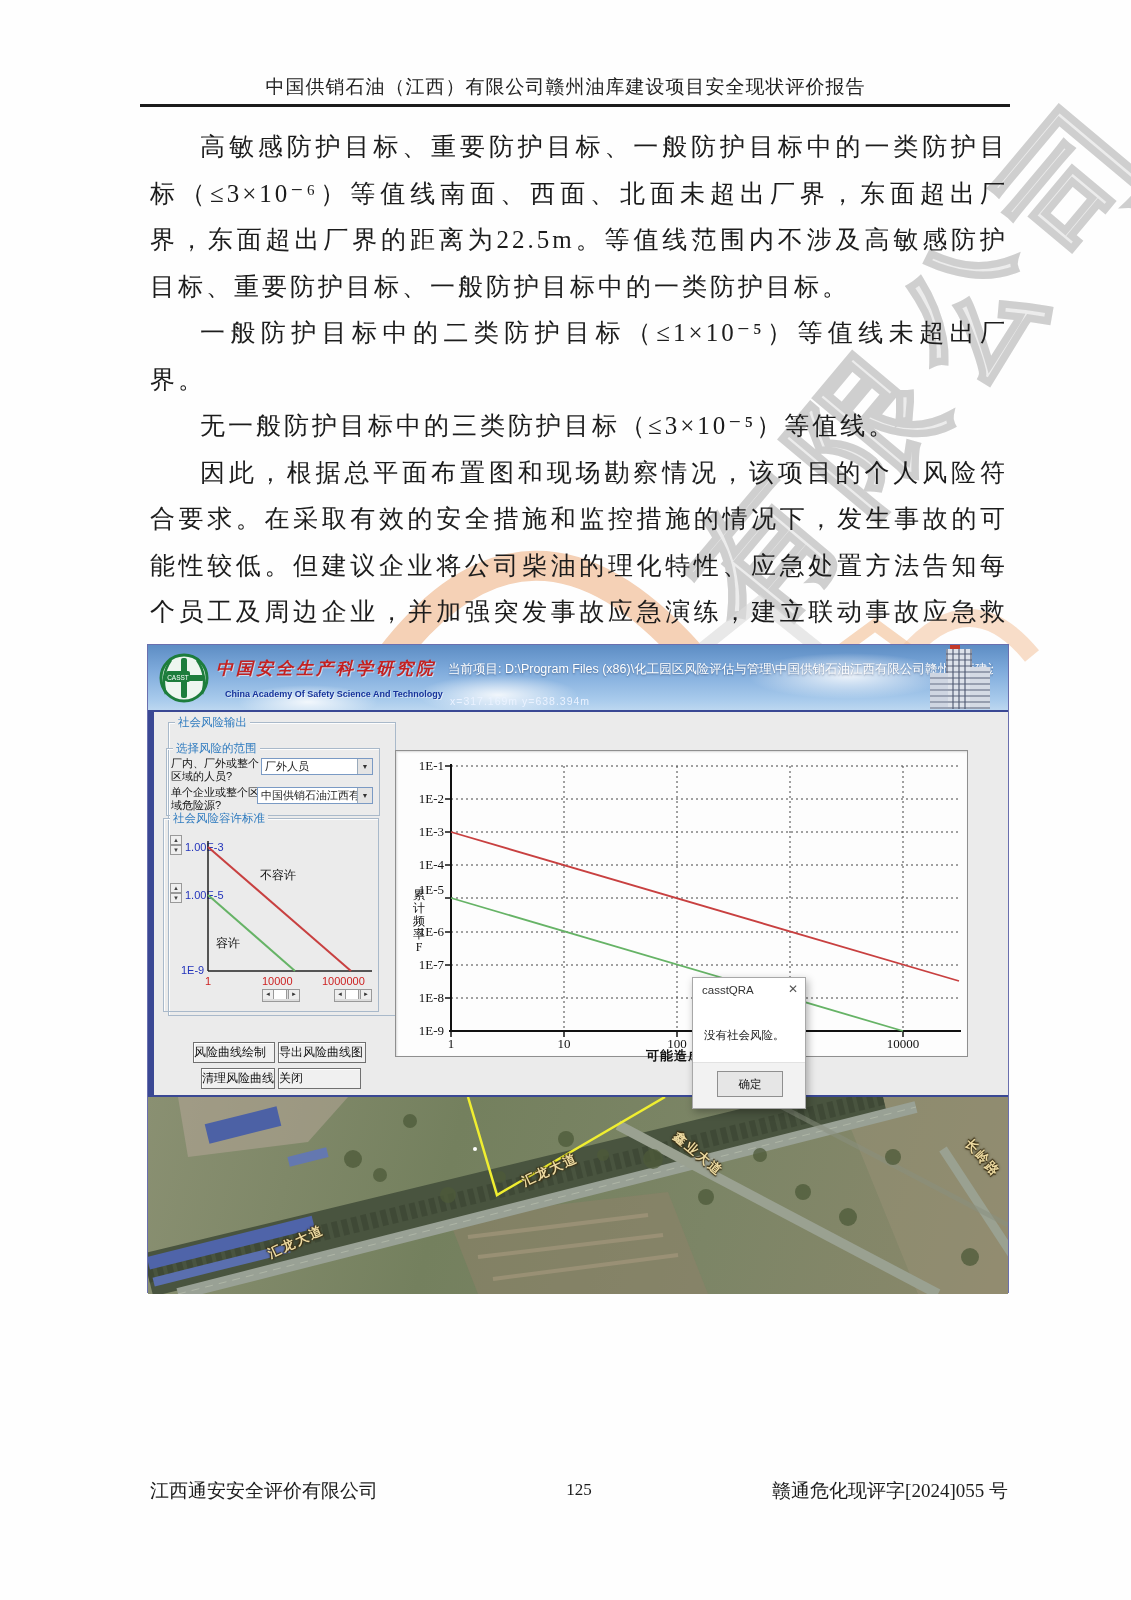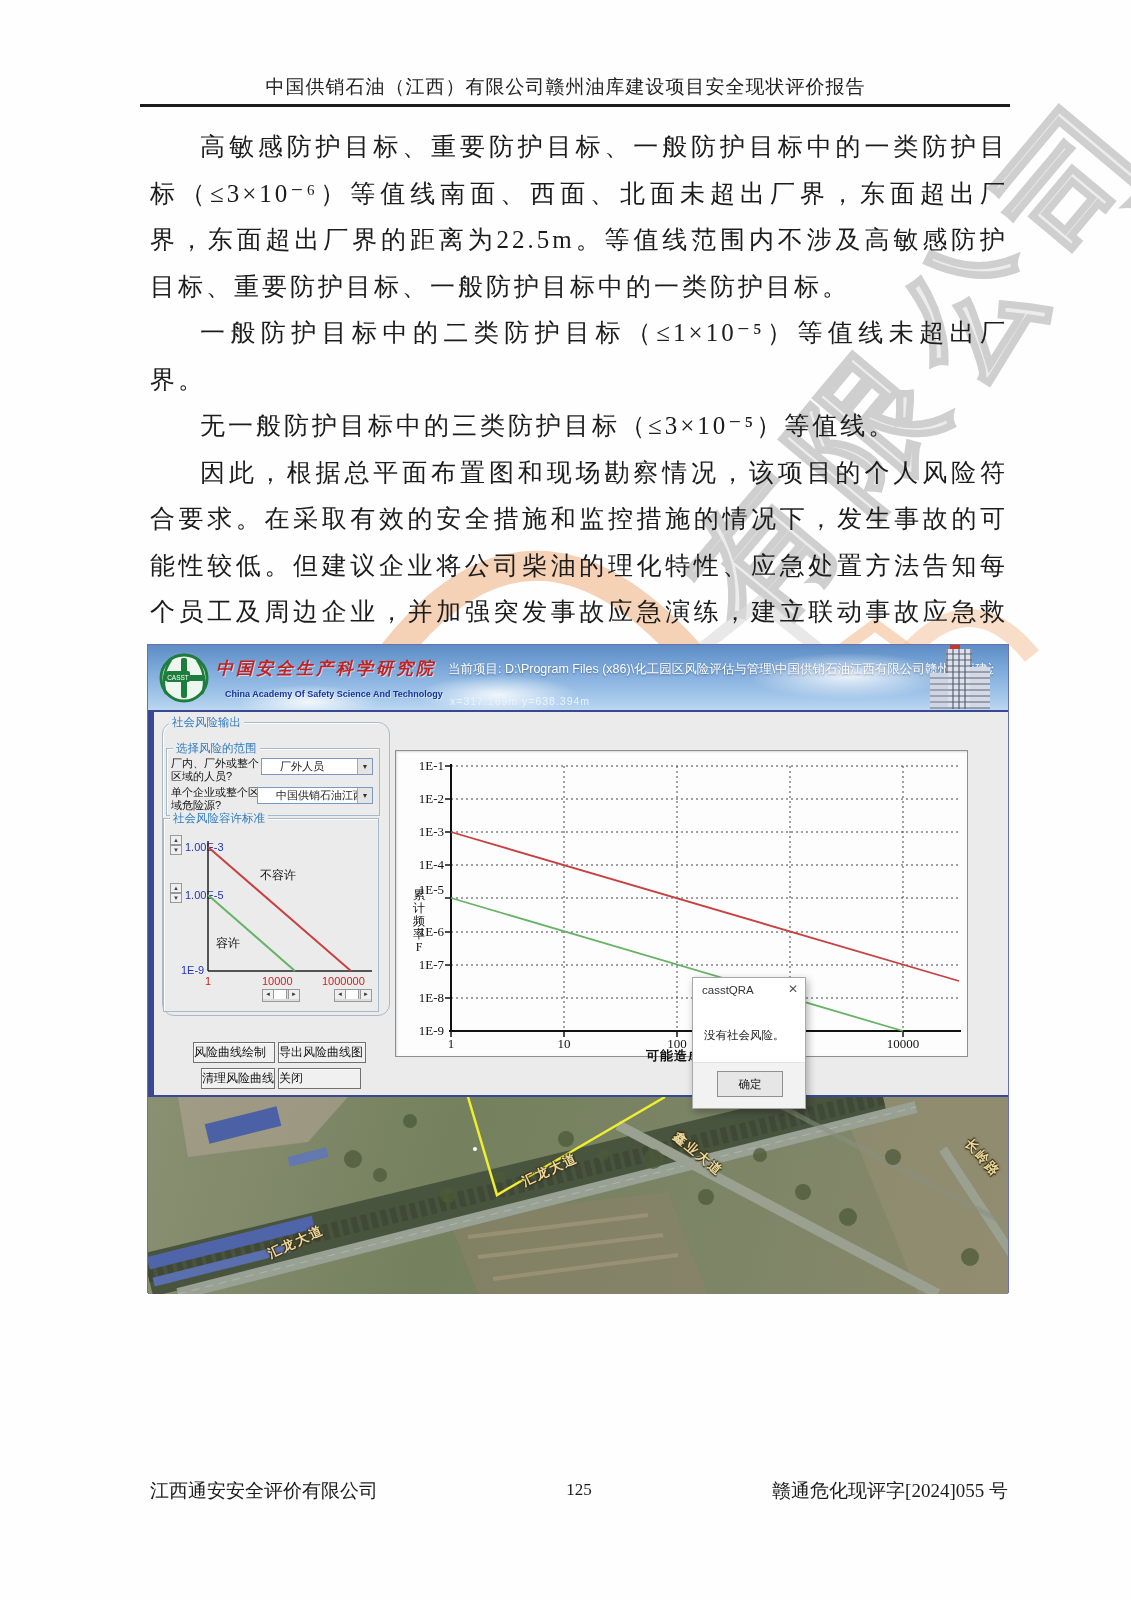--- a/index.html
+++ b/index.html
@@ -46,21 +46,21 @@
   .bldg .flag{position:absolute;left:20px;top:-2px;width:10px;height:5px;background:#c43a2a;}
   
   .logo{position:absolute;left:10px;top:5px;}
   
   .wbody{position:absolute;left:0;top:65px;width:860px;height:385px;background:#ebebeb;border-top:2px solid #3a4894;box-sizing:border-box;}
   .lstrip{position:absolute;left:0;top:65px;width:6px;height:385px;background:#3a4894;}
   .grp{position:absolute;border:1px solid #a9b9ca;box-shadow:1px 1px 0 #fdfdfd inset;}
   .grp>.glbl{position:absolute;top:-8px;left:6px;background:#ebebeb;padding:0 3px;color:#2f7bbf;font-size:11.5px;white-space:nowrap;}
   .flbl{position:absolute;font-size:11px;color:#111;line-height:13px;white-space:nowrap;}
   .dd{position:absolute;height:17px;background:#fff;border:1px solid #7a9ac4;box-sizing:border-box;font-size:11px;
-      line-height:15px;padding-left:18px;overflow:hidden;white-space:nowrap;}
+      line-height:15px;padding-left:3px;overflow:hidden;white-space:nowrap;}
   .dd .arr{position:absolute;right:0;top:0;width:14px;height:15px;background:#e4e4e4;border-left:1px solid #9ab;
            font-size:7px;text-align:center;line-height:15px;color:#333;}
   .spin{position:absolute;width:12px;}
   .spin div{width:12px;height:10px;background:#efefef;border:1px solid #999;box-sizing:border-box;
             font-size:6px;line-height:8px;text-align:center;color:#444;}
   .bluv{position:absolute;font-size:11px;color:#2233bb;font-family:"Liberation Sans",sans-serif;}
   .redv{position:absolute;font-size:11px;color:#cc2222;}
   .slider{position:absolute;width:36px;height:11px;border:1px solid #999;background:#ddd;font-size:6px;}
   .slider span{position:absolute;top:0;width:10px;height:9px;line-height:9px;text-align:center;background:#eee;color:#333;}
   .slider .sl{left:0;border-right:1px solid #999;}
@@ -138,21 +138,21 @@
         <div class="flag"></div>
           <div class="tw"></div>
           <div class="wg"></div>
           <div class="fl2"></div>
       </div>
     </div>
 
     <div class="wbody"></div>
     <div class="lstrip"></div>
 
-    <div class="grp" style="left:14px;top:77px;width:226px;height:292px;border-radius:12px;">
+    <div class="grp" style="left:20px;top:77px;width:226px;height:292px;">
       <div class="glbl">社会风险输出</div>
     </div>
 
     <div class="grp" style="left:18px;top:103px;width:212px;height:66px;">
       <div class="glbl">选择风险的范围</div>
       <div class="flbl" style="left:4px;top:8px;">
         <div>厂内、厂外或整个</div>
           <div>区域的人员?</div>
       </div>
       <div class="dd" style="left:94px;top:9px;width:112px;">

